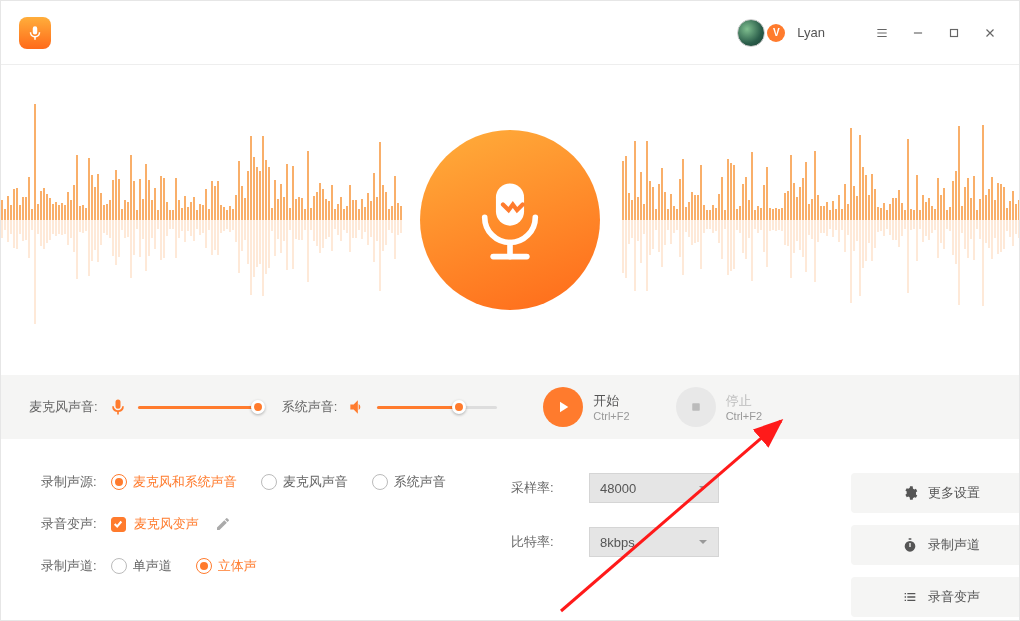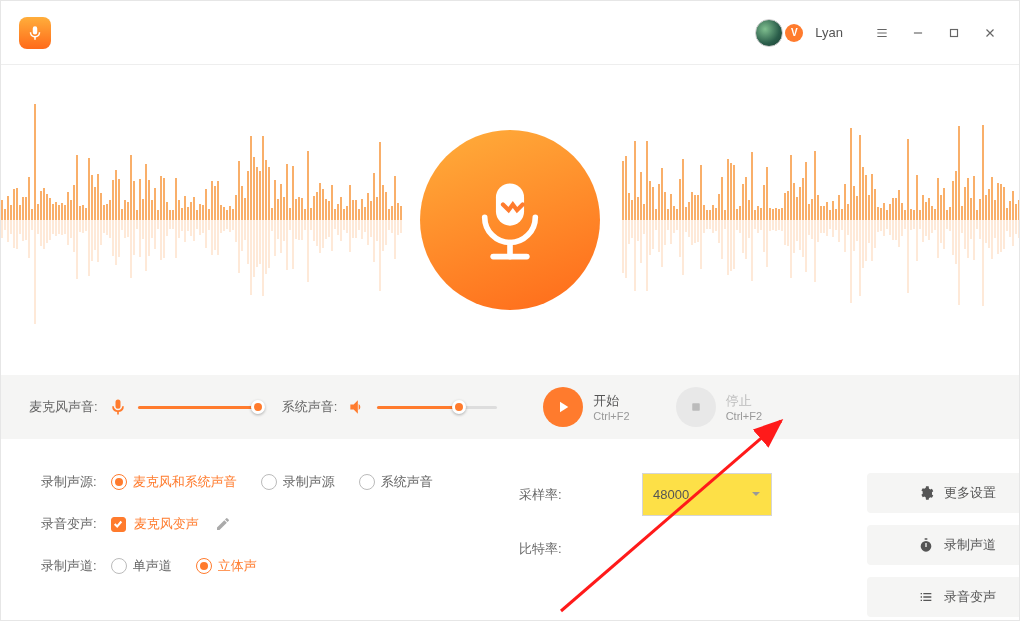--- a/index.html
+++ b/index.html
@@ -34,21 +34,21 @@
     background: radial-gradient(circle at 35% 35%, #7fbf8f 0%, #2a5d4a 60%, #1b3d30 100%);
     border: 1px solid #ccc;
   }
   .vip-badge {
     width: 18px; height: 18px; border-radius: 50%;
     background: #ff7b2d; color: #fff;
     display: flex; align-items: center; justify-content: center;
     font-size: 10px; font-weight: bold;
     margin-left: -4px;
   }
-  .user-name { font-size: 13px; color: #555; margin: 0 18px 0 6px; }
+  .user-name { font-size: 13px; color: #555; margin: 0 36px 0 6px; }
   .winbtn {
     width: 30px; height: 24px; display: flex; align-items: center; justify-content: center;
     color: #666; cursor: pointer;
   }
   .winbtn svg { width: 14px; height: 14px; }
 
   
   .hero {
     height: 310px; position: relative;
     display: flex; align-items: center; justify-content: center;
@@ -112,21 +112,21 @@
   .rec-text .l1 { font-size: 13px; color: #555; }
   .rec-btn.stop .rec-text { color: #bbb; }
   .rec-btn.stop .rec-text .l1 { color: #bbb; font-family: Liberation Mono, monospace; }
   .rec-text .l2 { font-size: 11px; color: #999; }
 
   
   .settings {
     display: grid;
     grid-template-columns: 470px 340px 180px;
     padding: 34px 22px 0 40px;
-    column-gap: 8px;
+    column-gap: 0;
   }
   .col { display: flex; flex-direction: column; gap: 24px; }
   .row { display: flex; align-items: center; gap: 10px; }
   .row .label { font-size: 13px; color: #666; margin-right: 4px; }
 
   .radio {
     display: inline-flex; align-items: center; gap: 6px; margin-right: 14px;
     cursor: pointer; font-size: 13px; color: #666;
   }
   .radio .dot {
@@ -148,24 +148,24 @@
     width: 15px; height: 15px; border-radius: 3px;
     border: 1px solid #ff7b2d; background: #ff7b2d;
     display: flex; align-items: center; justify-content: center;
   }
   .checkbox .box svg { width: 10px; height: 10px; stroke: #fff; stroke-width: 2.5; fill: none; }
   .checkbox.sel { color: #ff7b2d; }
   .pencil { color: #aaa; margin-left: 6px; display: inline-flex; }
   .pencil svg { width: 16px; height: 16px; }
 
   .select {
-    width: 130px; height: 43px;
-    border: 1px solid #d5d5d5; background: #fde047;
+    width: 130px; height: 30px;
+    border: 1px solid #d5d5d5; background: #e5e5e5;
     display: flex; align-items: center; justify-content: space-between;
-    padding: 0 10px; font-size: 13px; color: #555; cursor: pointer; margin-left: 45px;
+    padding: 0 10px; font-size: 13px; color: #555; cursor: pointer;
   }
   .select .caret svg { width: 10px; height: 10px; fill: #999; }
 
   .sidebtn {
     height: 40px; background: #f5f5f4; border-radius: 4px;
     display: flex; align-items: center; justify-content: center;
     gap: 10px; font-size: 13px; color: #555; cursor: pointer;
   }
   .sidebtn svg { width: 16px; height: 16px; fill: #555; }
 
@@ -818,21 +818,21 @@
   <div class="col">
 
     <div class="row">
       <span class="label">录制声源:</span>
       <label class="radio sel">
         <span class="dot"></span>
         <span>麦克风和系统声音</span>
       </label>
       <label class="radio">
         <span class="dot"></span>
-        <span>录制声源</span>
+        <span>麦克风声音</span>
       </label>
       <label class="radio">
         <span class="dot"></span>
         <span>系统声音</span>
       </label>
     </div>
 
     <div class="row">
       <span class="label">录音变声:</span>
       <label class="checkbox sel">
@@ -868,20 +868,26 @@
       <span class="label" style="width:64px">采样率:</span>
       <div class="select">
         <span>48000</span>
         <span class="caret"><svg viewBox="0 0 10 10">
               <path d="M1 3l4 4 4-4z"></path>
             </svg></span>
       </div>
     </div>
     <div class="row">
       <span class="label" style="width:64px">比特率:</span>
+      <div class="select">
+        <span>8kbps</span>
+        <span class="caret"><svg viewBox="0 0 10 10">
+              <path d="M1 3l4 4 4-4z"></path>
+            </svg></span>
+      </div>
     </div>
   </div>
 
   <div class="col" style="gap:12px">
     <div class="sidebtn">
       <svg viewBox="0 0 24 24">
           <path d="M12 8a4 4 0 100 8 4 4 0 000-8zm9 4a7 7 0 00-.1-1.2l2-1.6-2-3.4-2.4 1a7 7 0 00-2-1.2L16 2h-4l-.5 2.6a7 7 0 00-2 1.2l-2.4-1-2 3.4 2 1.6A7 7 0 007 12a7 7 0 00.1 1.2l-2 1.6 2 3.4 2.4-1a7 7 0 002 1.2L12 22h4l.5-2.6a7 7 0 002-1.2l2.4 1 2-3.4-2-1.6A7 7 0 0021 12z"></path>
         </svg>
       <span>更多设置</span>
     </div>

